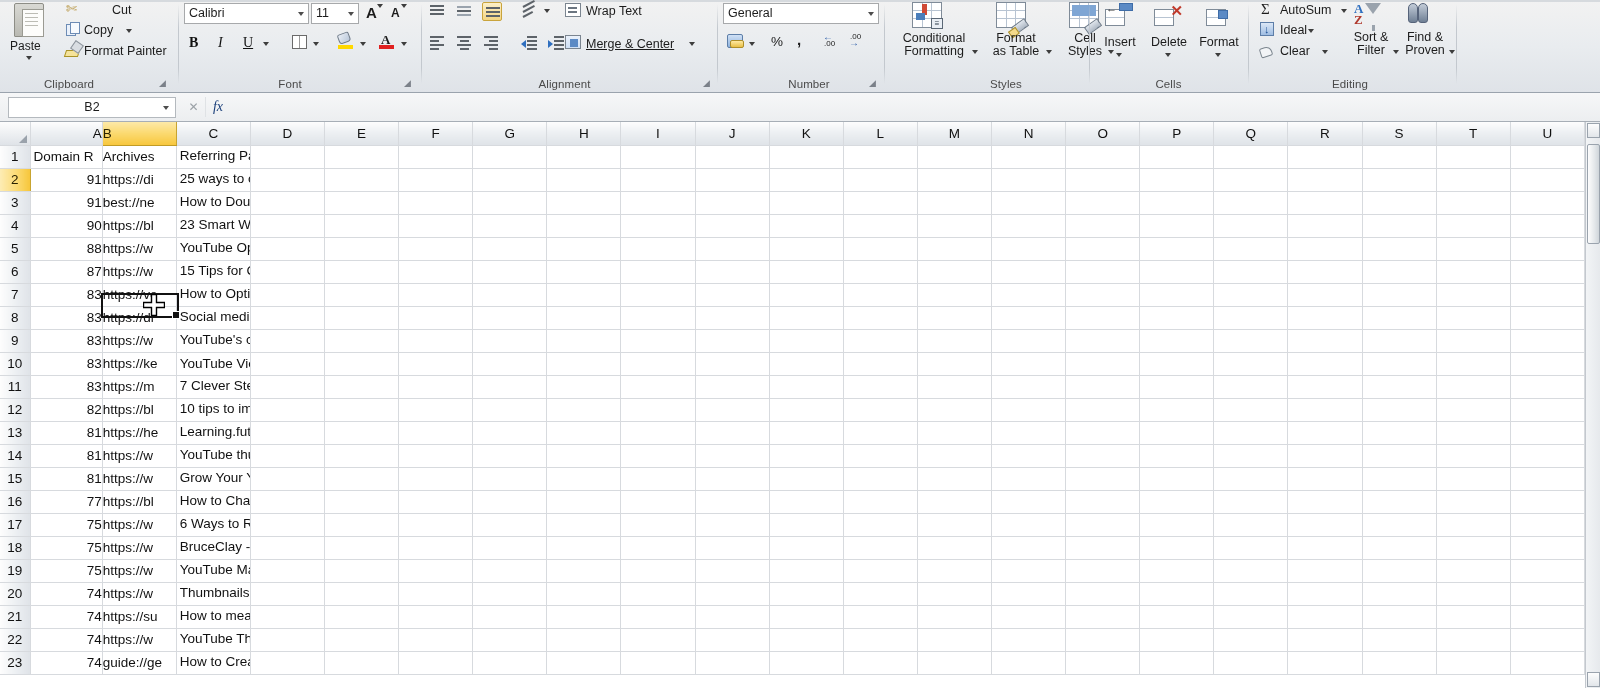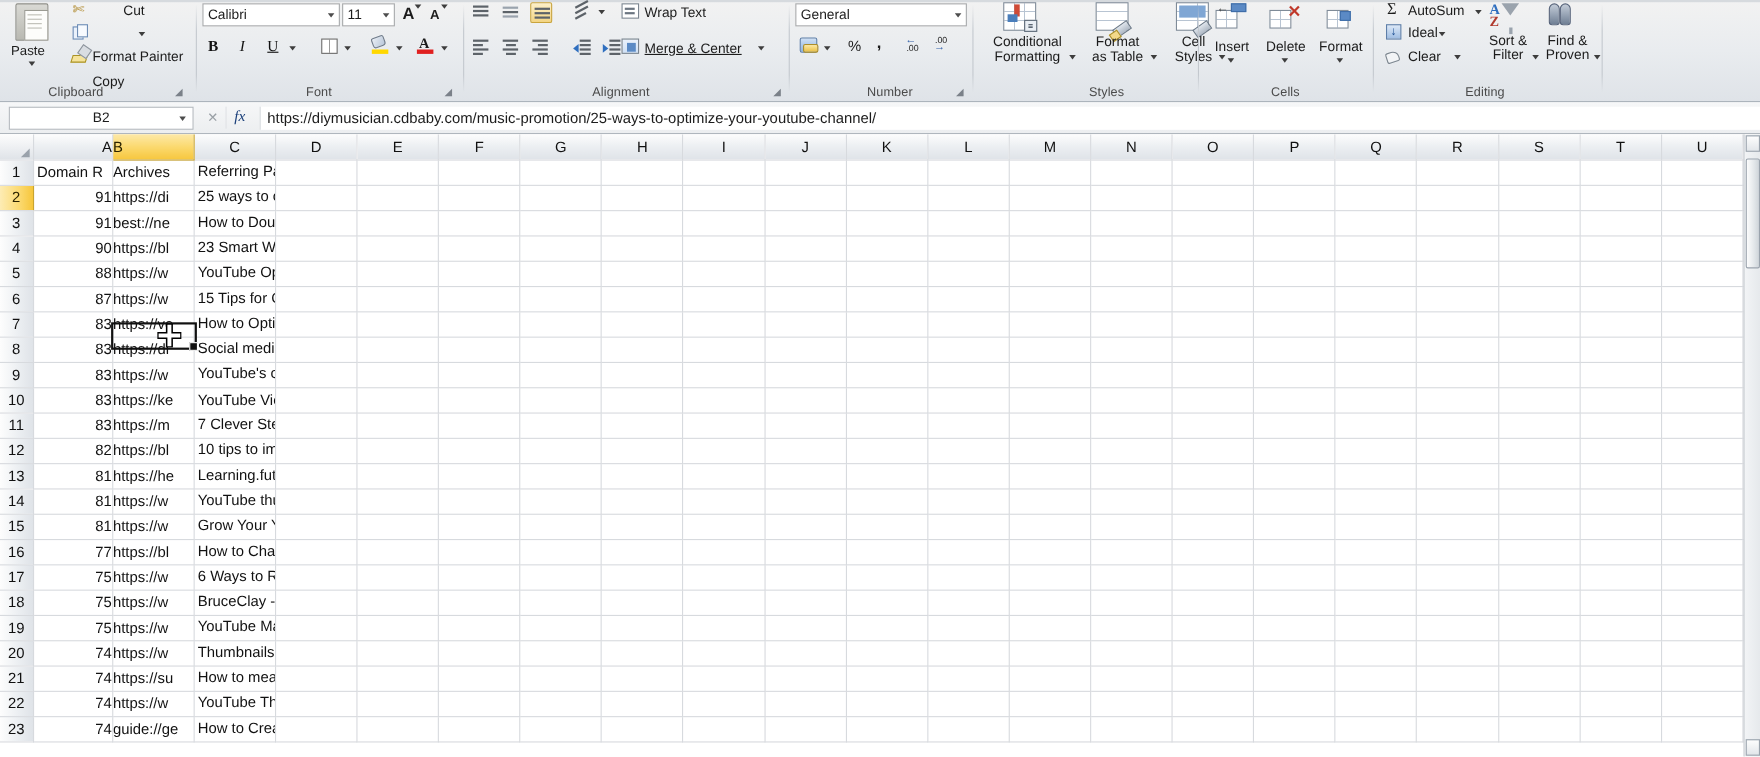--- a/index.html
+++ b/index.html
@@ -472,21 +472,21 @@
 
   <div class="rgroup" style="left:0;width:178px;">
     <div class="ic paste-icon" style="left:14px;top:3px;"></div>
     <div class="rbtn" style="left:10px;top:40px;font-size:12px;">Paste</div>
     <div class="caret-sm" style="left:26px;top:56px;"></div>
 
     <div class="ic scissors" style="left:66px;top:2px;">✄</div>
     <div class="rbtn" style="left:84px;top:4px;margin-left:28px;">Cut</div>
 
     <div class="ic copy-ic" style="left:66px;top:22px;"></div>
-    <div class="rbtn" style="left:84px;top:24px;margin-top:44px;">Copy</div>
+    <div class="rbtn" style="left:84px;top:24px;">Copy</div>
     <div class="caret-sm" style="left:126px;top:29px;"></div>
 
     <div class="ic brush-ic" style="left:64px;top:42px;"></div>
     <div class="rbtn" style="left:84px;top:45px;">Format Painter</div>
 
     <div class="rgroup-label" style="left:-40px;">Clipboard</div>
     <div class="dlg-launcher" style="left:157px;">◢</div>
   </div>
   <div class="rgroup-sep" style="left:178px;"></div>
 
@@ -725,21 +725,20 @@
 
 <div class="formula-bar">
   <div class="name-box">
     <span>B2</span>
     <span class="caret"></span>
   </div>
   <div class="fbtns">
     <div class="fbtn">✕</div>
     <div class="fbtn fx">fx</div>
   </div>
-  <div class="formula-input">https://diymusician.cdbaby.com/music-promotion/25-ways-to-optimize-your-youtube-channel/</div>
 </div>
 
 <div class="grid-wrap">
   <table class="sheet">
     <thead>
       <tr>
         <th class="corner"></th>
         <th class="c-a">A</th>
         <th class="c-b sel-col">B</th>
         <th class="c-c">C</th>

